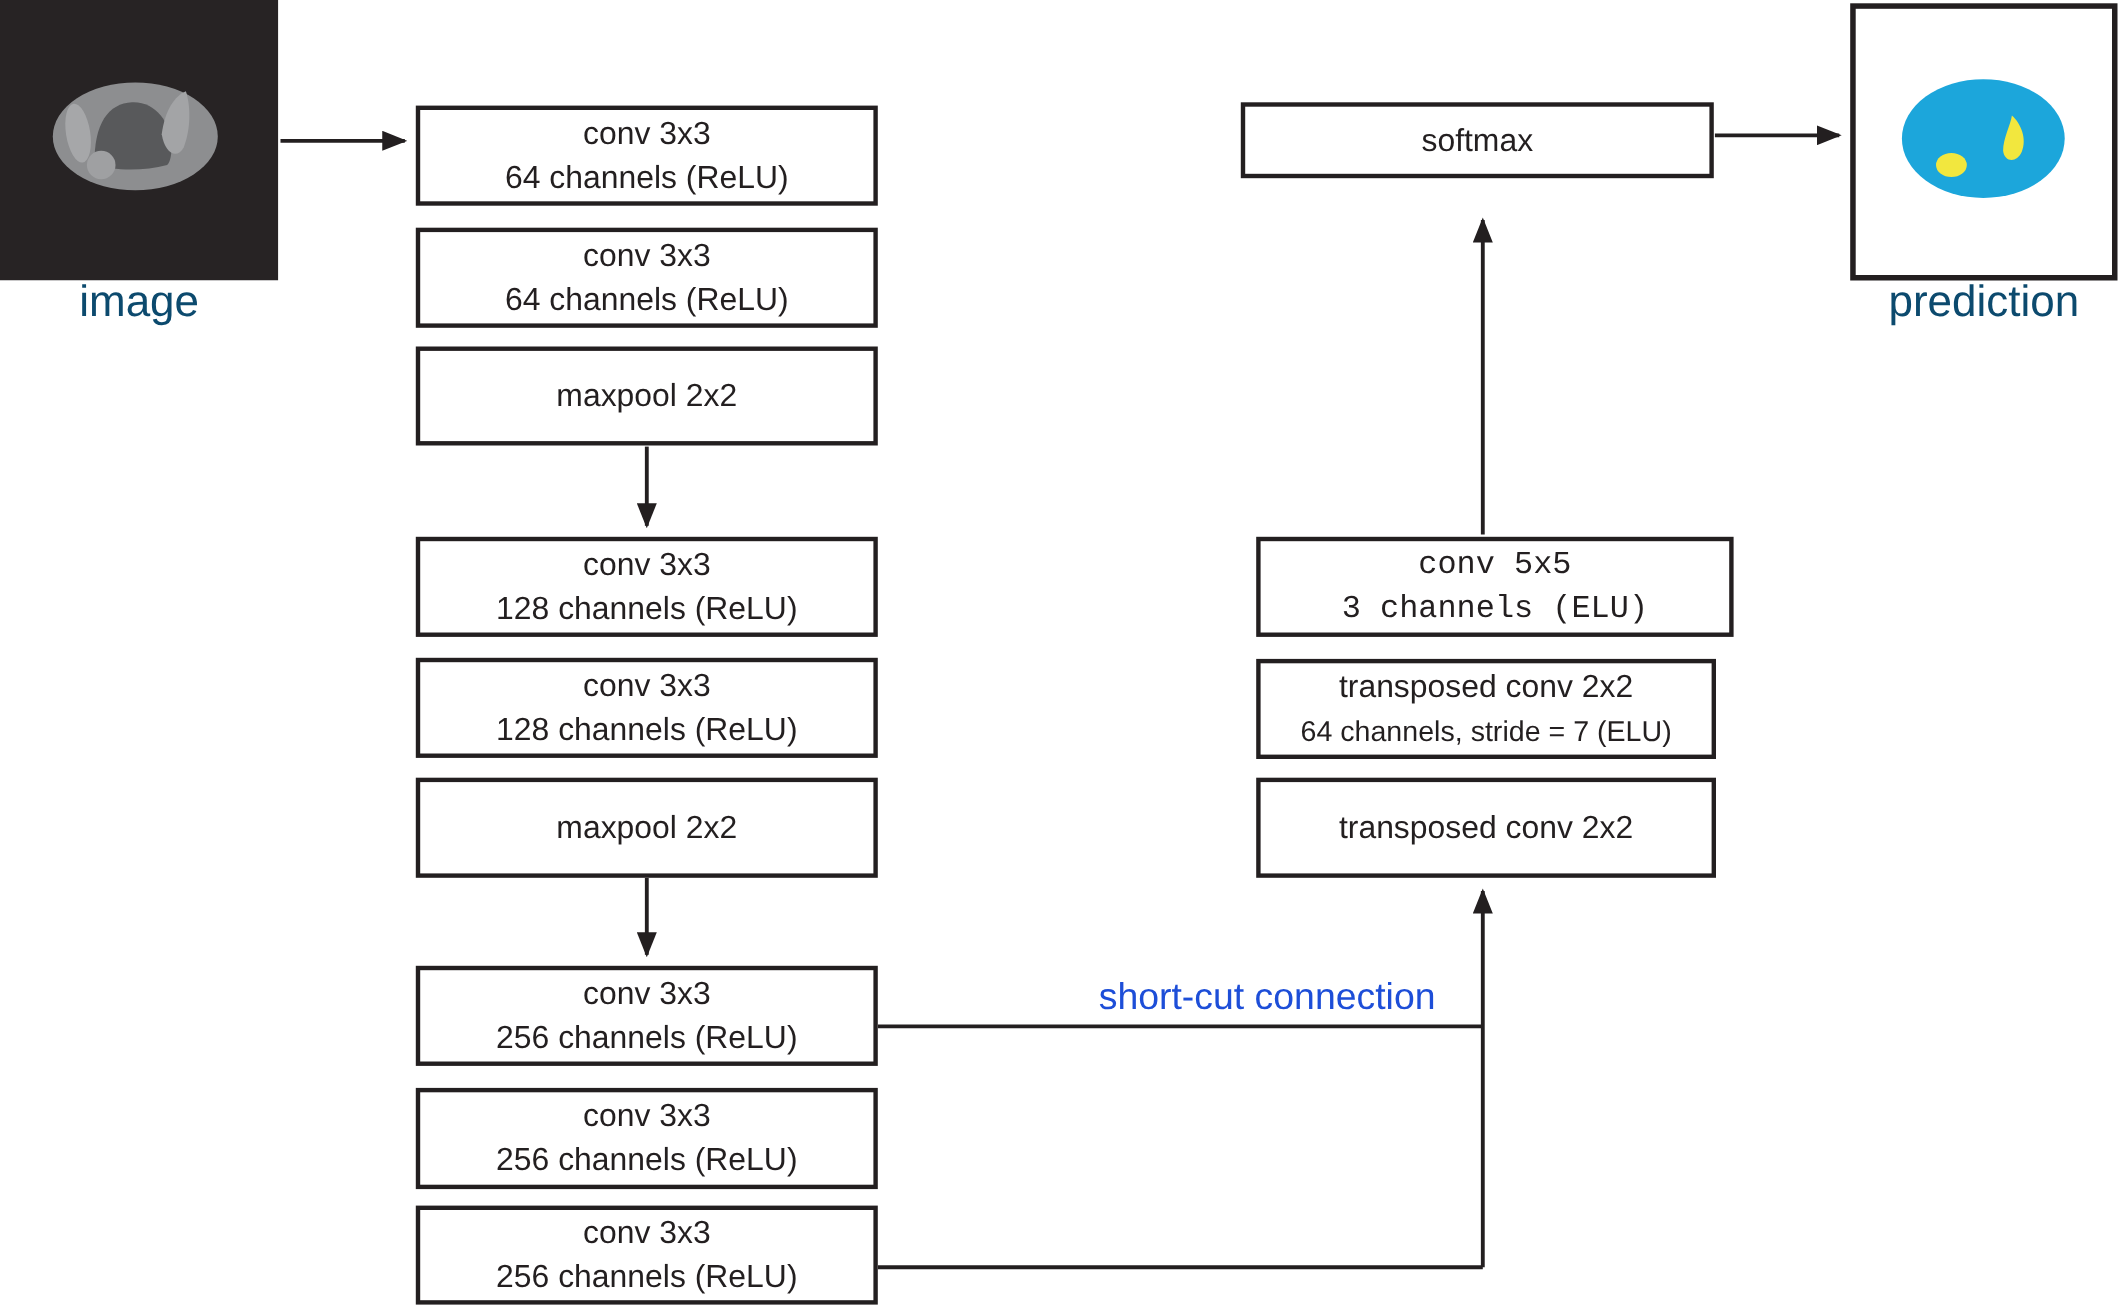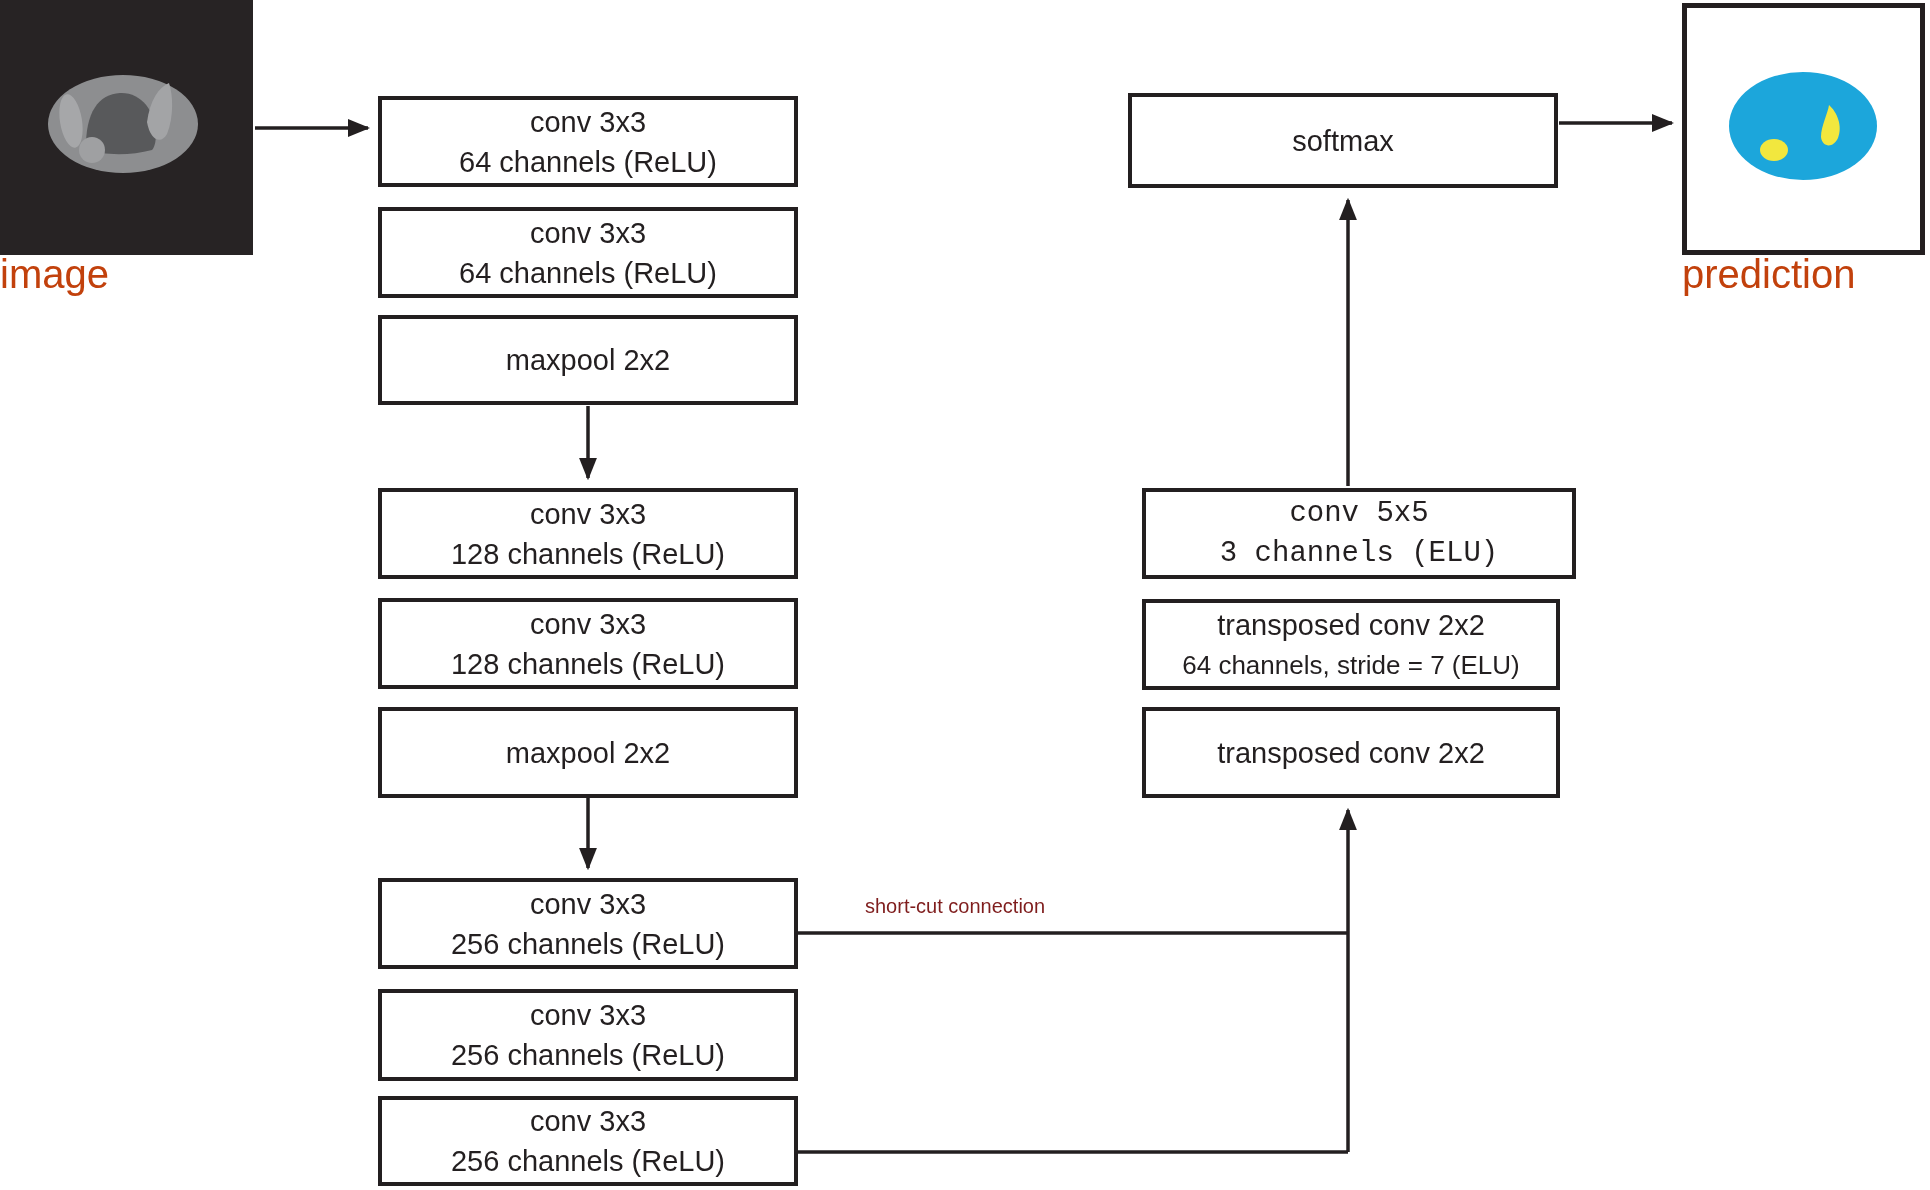--- a/index.html
+++ b/index.html
@@ -27,29 +27,29 @@
   }
   .node span{display:block;}
   .node .small{font-size:26px;}
   .figure{position:absolute;}
   .pred-box{
     position:absolute;box-sizing:border-box;
     background:#ffffff;border:5px solid #231f20;
   }
   .caption{
     position:absolute;
-    text-align:left;
+    text-align:center;
     font-size:40px;line-height:44px;
-    color:#c2410c;
+    color:#0c4a6e;
   }
   .wire-label{
     position:absolute;
-    text-align:left;
-    font-size:20px;line-height:36px;
-    color:#7f1d1d;
+    text-align:right;
+    font-size:34px;line-height:36px;
+    color:#1d4ed8;
   }
 </style>
 </head>
 <body>
 
 <div class="canvas">
 
   <svg class="wires" viewBox="0 0 1930 1190">
     <defs>
       <marker id="arrow" viewBox="0 0 10 8" refX="9" refY="4" markerWidth="6.5" markerHeight="5.2" orient="auto-start-reverse">
@@ -106,21 +106,21 @@
   </div>
   <div class="node" style="left:378px;top:989px;width:420px;height:92px;">
     <span>conv 3x3</span>
     <span>256 channels (ReLU)</span>
   </div>
   <div class="node" style="left:378px;top:1096px;width:420px;height:90px;">
     <span>conv 3x3</span>
     <span>256 channels (ReLU)</span>
   </div>
 
-  <div class="node" style="left:1128px;top:93px;width:430px;height:95px;">
+  <div class="node" style="left:1128px;top:93px;width:430px;height:69px;">
     <span>softmax</span>
     <span></span>
   </div>
   <div class="node" style="left:1142px;top:488px;width:434px;height:91px;font-family:Liberation Mono, monospace;">
     <span>conv 5x5</span>
     <span>3 channels (ELU)</span>
   </div>
   <div class="node" style="left:1142px;top:599px;width:418px;height:91px;">
     <span>transposed conv 2x2</span>
     <span class="small">64 channels, stride = 7 (ELU)</span>

